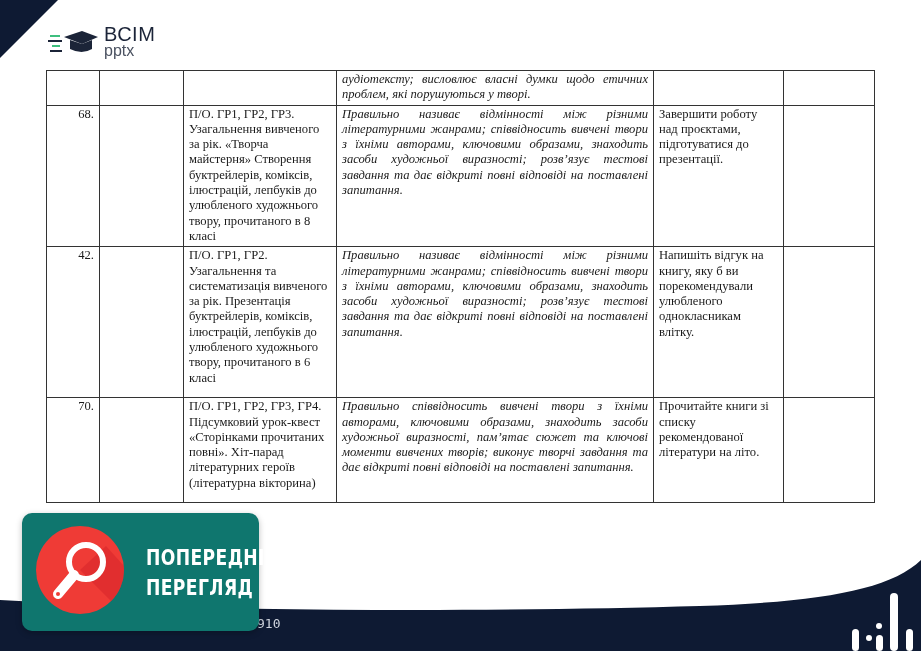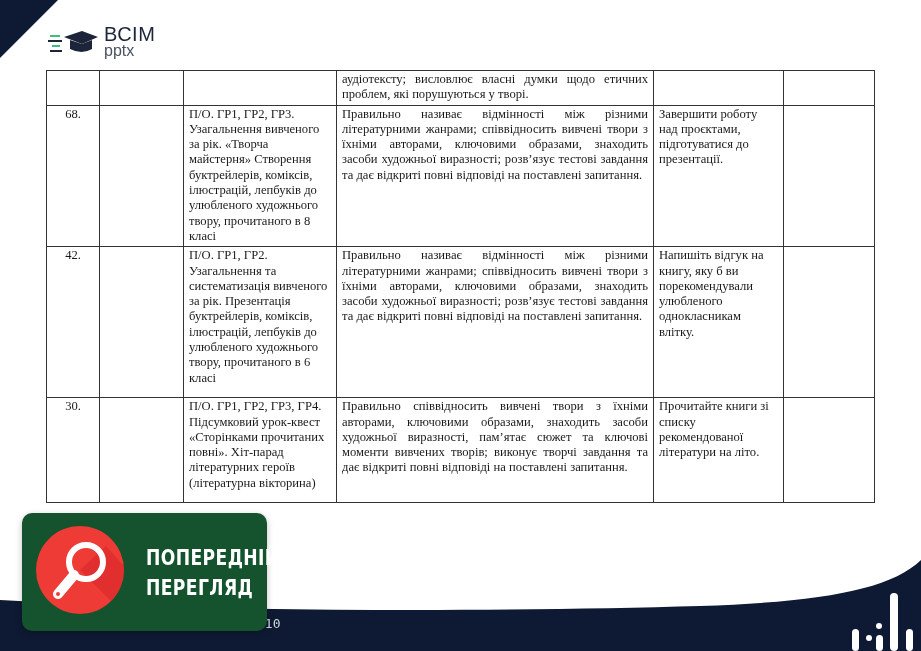--- a/index.html
+++ b/index.html
@@ -35,29 +35,29 @@
       position: absolute; left: 46px; top: 70px;
       border-collapse: collapse; table-layout: fixed;
       width: 828px;
       font-size: 12.6px; line-height: 15.3px; color: #1a1a1a;
     }
     table.plan td {
       border: 1px solid #333;
       vertical-align: top;
       padding: 1px 5px 2px 5px;
     }
-    td.num { text-align: center; padding-right: 14px; margin-top: 12px; }
-    td.just { text-align: justify; text-align-last: left; }
+    td.num { text-align: right; padding-right: 14px; margin-top: 12px; }
+    td.just { text-align: justify; text-align-last: left; font-style: italic; }
 
     .preview-badge {
       position: absolute; left: 22px; top: 513px;
       width: 237px; height: 118px;
-      background: #14532d; border-radius: 10px;
+      background: #0f766e; border-radius: 10px;
       box-shadow: 0 2px 6px rgba(0,0,0,0.25);
-      display: flex; align-items: center; padding-left: 8px;
+      display: flex; align-items: center;
     }
     .badge-circle {
       position: absolute; left: 14px; top: 13px;
       width: 88px; height: 88px; border-radius: 50%;
       background: #ef3b36;
       overflow: hidden;
     }
     .badge-text {
       position: absolute; left: 124px; top: 30px;
       font-family: "DejaVu Sans", "Liberation Sans", sans-serif;
@@ -124,21 +124,21 @@
   </tr>
   <tr style="height:151px">
     <td class="num">42.</td>
     <td></td>
     <td>П/О. ГР1, ГР2. Узагальнення та систематизація вивченого за рік. Презентація буктрейлерів, коміксів, ілюстрацій, лепбуків до улюбленого художнього твору, прочитаного в 6 класі</td>
     <td class="just">Правильно називає відмінності між різними літературними жанрами; співвідносить вивчені твори з їхніми авторами, ключовими образами, знаходить засоби художньої виразності; розв’язує тестові завдання та дає відкриті повні відповіді на поставлені запитання.</td>
     <td>Напишіть відгук на книгу, яку б ви порекомендували улюбленого однокласникам влітку.</td>
     <td></td>
   </tr>
   <tr style="height:105px">
-    <td class="num">30.</td>
+    <td class="num">70.</td>
     <td></td>
     <td>П/О. ГР1, ГР2, ГР3, ГР4. Підсумковий урок-квест «Сторінками прочитаних повні». Хіт-парад літературних героїв (літературна вікторина)</td>
     <td class="just">Правильно співвідносить вивчені твори з їхніми авторами, ключовими образами, знаходить засоби художньої виразності, пам’ятає сюжет та ключові моменти вивчених творів; виконує творчі завдання та дає відкриті повні відповіді на поставлені запитання.</td>
     <td>Прочитайте книги зі списку рекомендованої літератури на літо.</td>
     <td></td>
   </tr>
 </tbody>
   </table>
 
 <div class="page-num">910</div>

